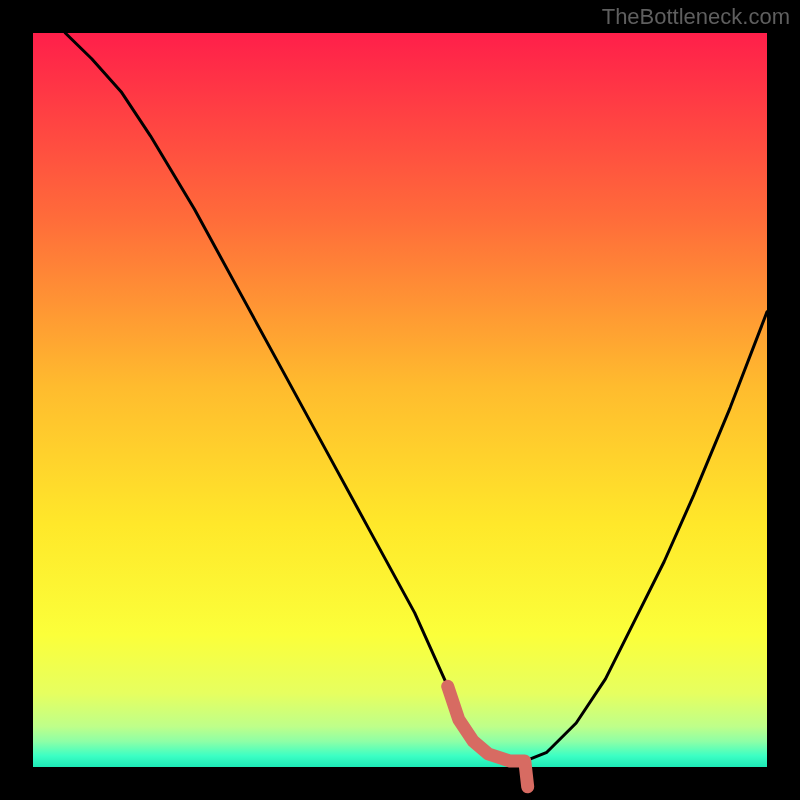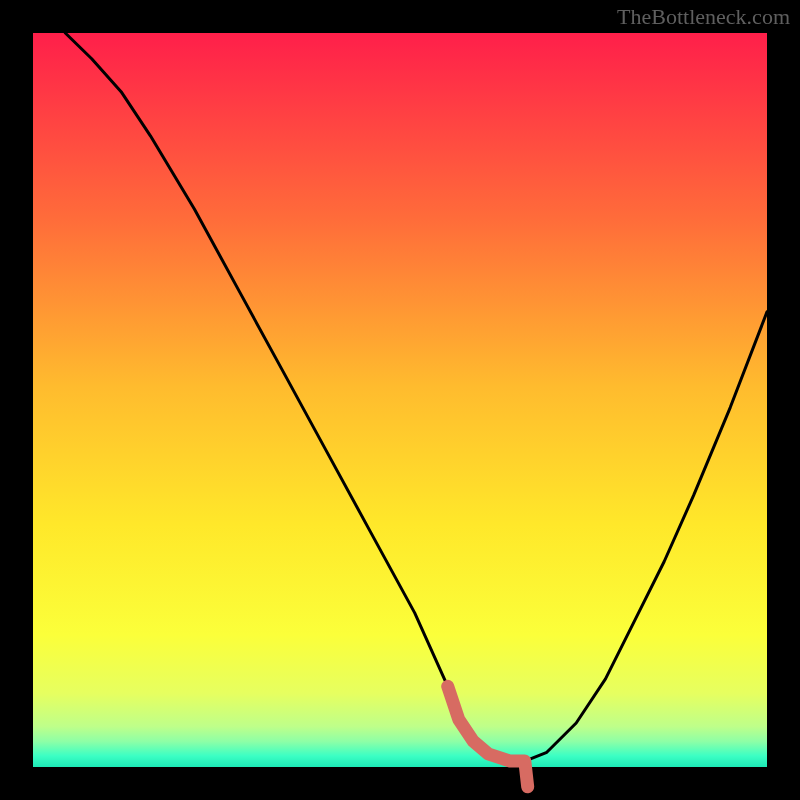--- a/index.html
+++ b/index.html
@@ -13,21 +13,21 @@
   .container {
     position: relative;
     width: 800px;
     height: 800px;
   }
   .watermark {
     position: absolute;
     top: 4px;
     right: 10px;
     color: #5f5f5f;
-    font-family: Liberation Serif, serif;
+    font-family: Liberation Sans, sans-serif;
     font-size: 22px;
     font-weight: 500;
     z-index: 50;
   }
   svg {
     display: block;
   }
 </style>
 </head>
 <body>

